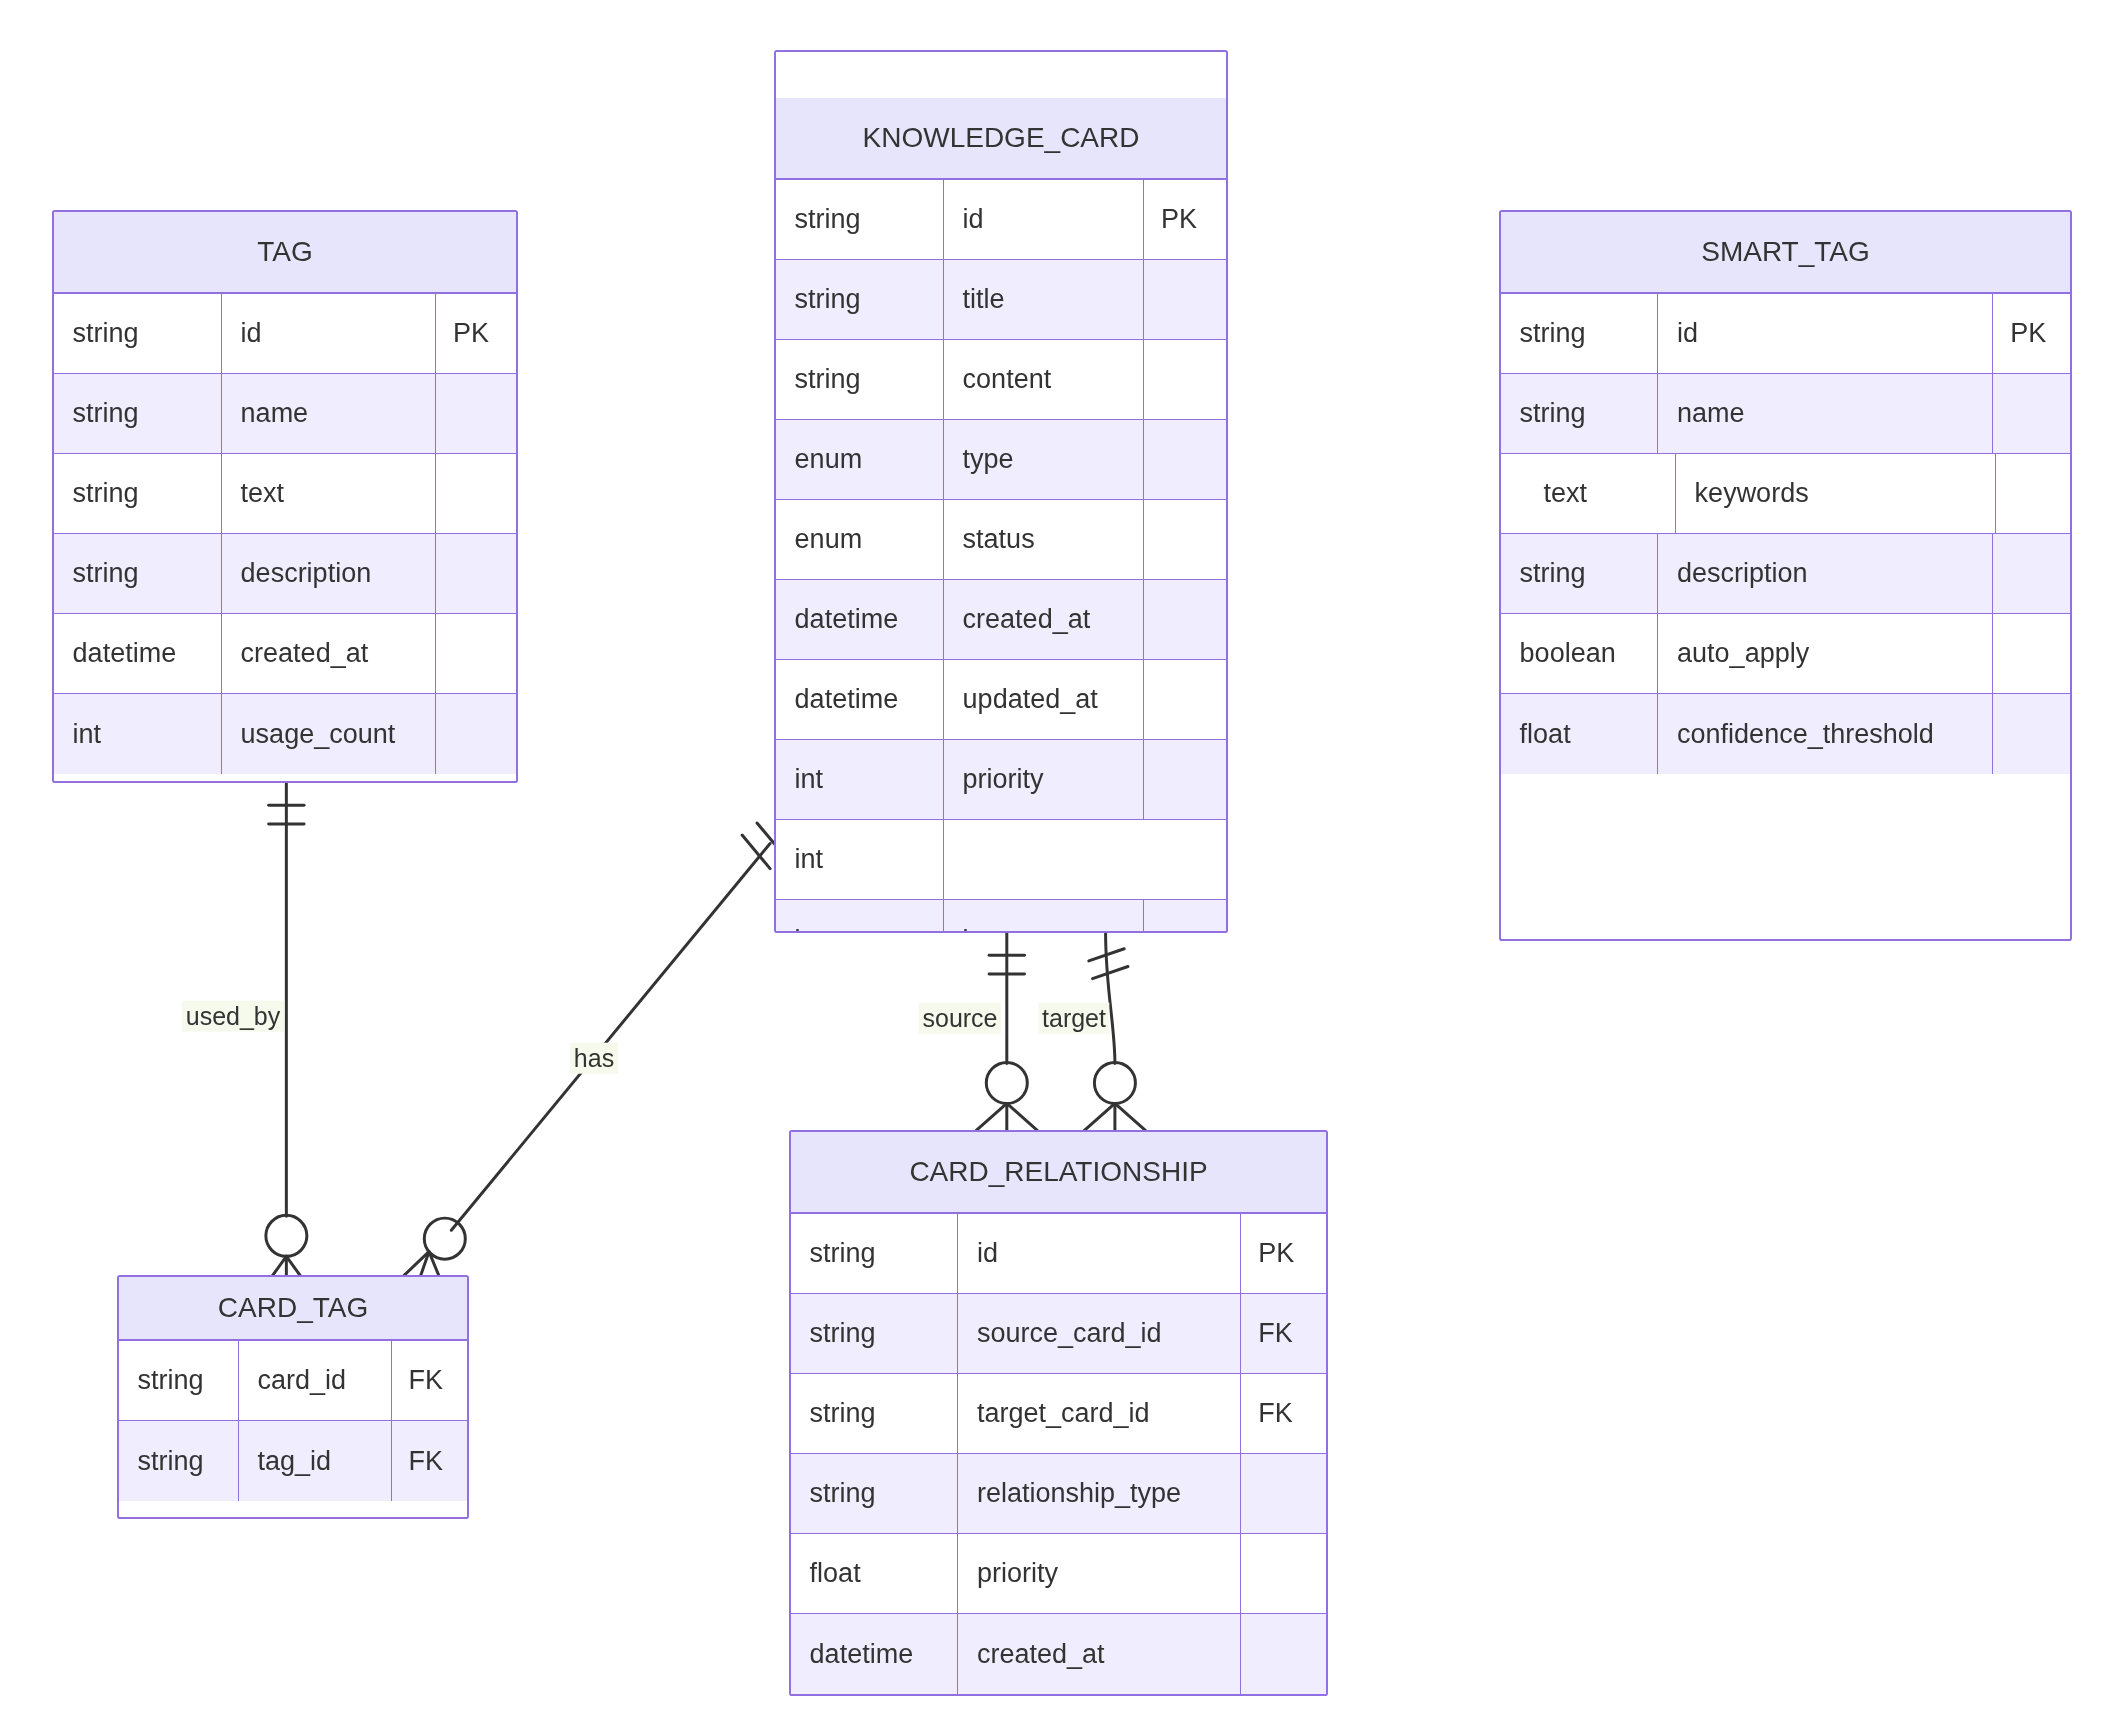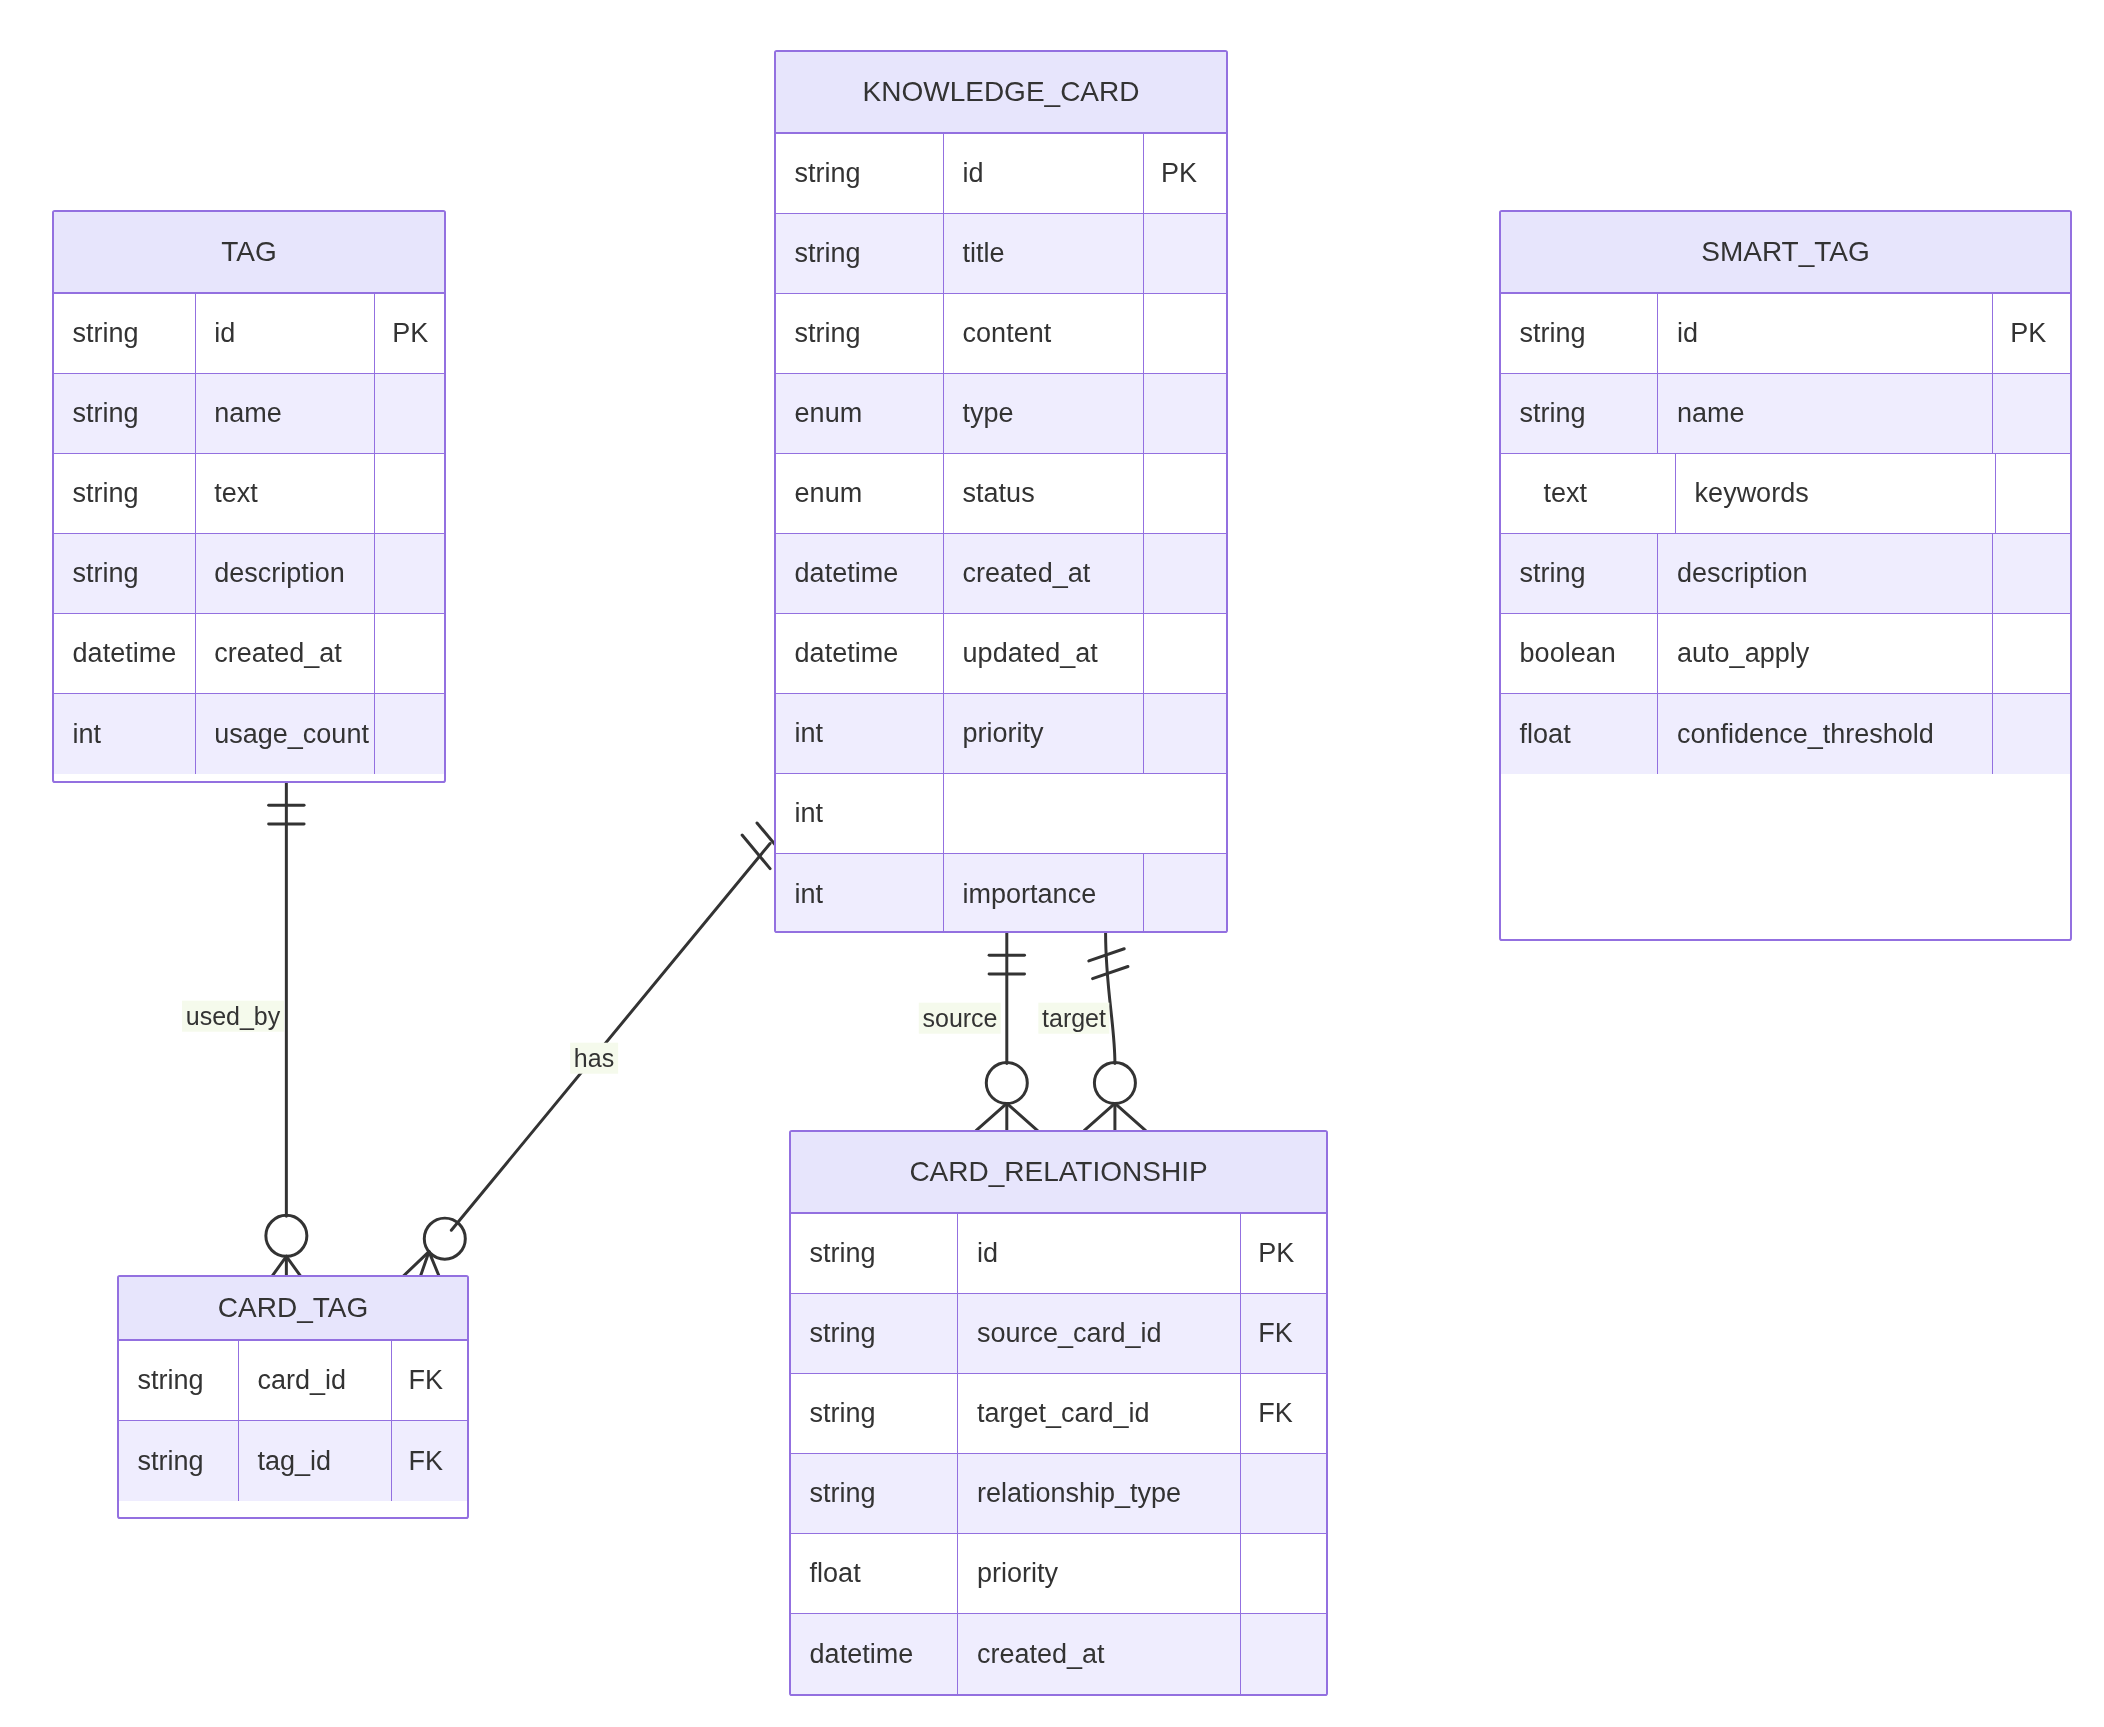--- a/index.html
+++ b/index.html
@@ -134,21 +134,21 @@
         <circle cx="1196" cy="1162" r="22"></circle>
         <path d="M 1196,1184 L 1196,1213"></path>
         <path d="M 1196,1184 L 1163,1213"></path>
         <path d="M 1196,1184 L 1229,1213"></path>
       </g>
 
     </g>
   </svg>
 
   <div id="entities-layer">
-      <div class="entity" style="left: 52px; top: 210px; width: 394px; height: 573px;">
+      <div class="entity" style="left: 52px; top: 210px; width: 466px; height: 573px;">
         <div class="entity-title" style="height: 82px;">TAG</div>
         <div class="attr-row" style="height: 80px;">
           <div class="cell type" style="width: 168px;">string</div>
           <div class="cell name" style="width: 214px;">id</div>
           <div class="cell key" style="width: 80px; flex: 1 1 auto;">PK</div>
         </div>
         <div class="attr-row alt" style="height: 80px;">
           <div class="cell type" style="width: 168px;">string</div>
           <div class="cell name" style="width: 214px;">name</div>
           <div class="cell key" style="width: 80px; flex: 1 1 auto;"></div>
@@ -168,21 +168,21 @@
           <div class="cell name" style="width: 214px;">created_at</div>
           <div class="cell key" style="width: 80px; flex: 1 1 auto;"></div>
         </div>
         <div class="attr-row alt" style="height: 80px;">
           <div class="cell type" style="width: 168px;">int</div>
           <div class="cell name" style="width: 214px;">usage_count</div>
           <div class="cell key" style="width: 80px; flex: 1 1 auto;"></div>
         </div>
       </div>
       <div class="entity" style="left: 774px; top: 50px; width: 454px; height: 883px;">
-        <div class="entity-title" style="height: 82px;">KNOWLEDGE_CARD</div>
+        <div class="entity-title" style="height: 82px; margin-top: 46px;">KNOWLEDGE_CARD</div>
         <div class="attr-row" style="height: 80px;">
           <div class="cell type" style="width: 168px;">string</div>
           <div class="cell name" style="width: 200px;">id</div>
           <div class="cell key" style="width: 80px; flex: 1 1 auto;">PK</div>
         </div>
         <div class="attr-row alt" style="height: 80px;">
           <div class="cell type" style="width: 168px;">string</div>
           <div class="cell name" style="width: 200px;">title</div>
           <div class="cell key" style="width: 80px; flex: 1 1 auto;"></div>
         </div>

